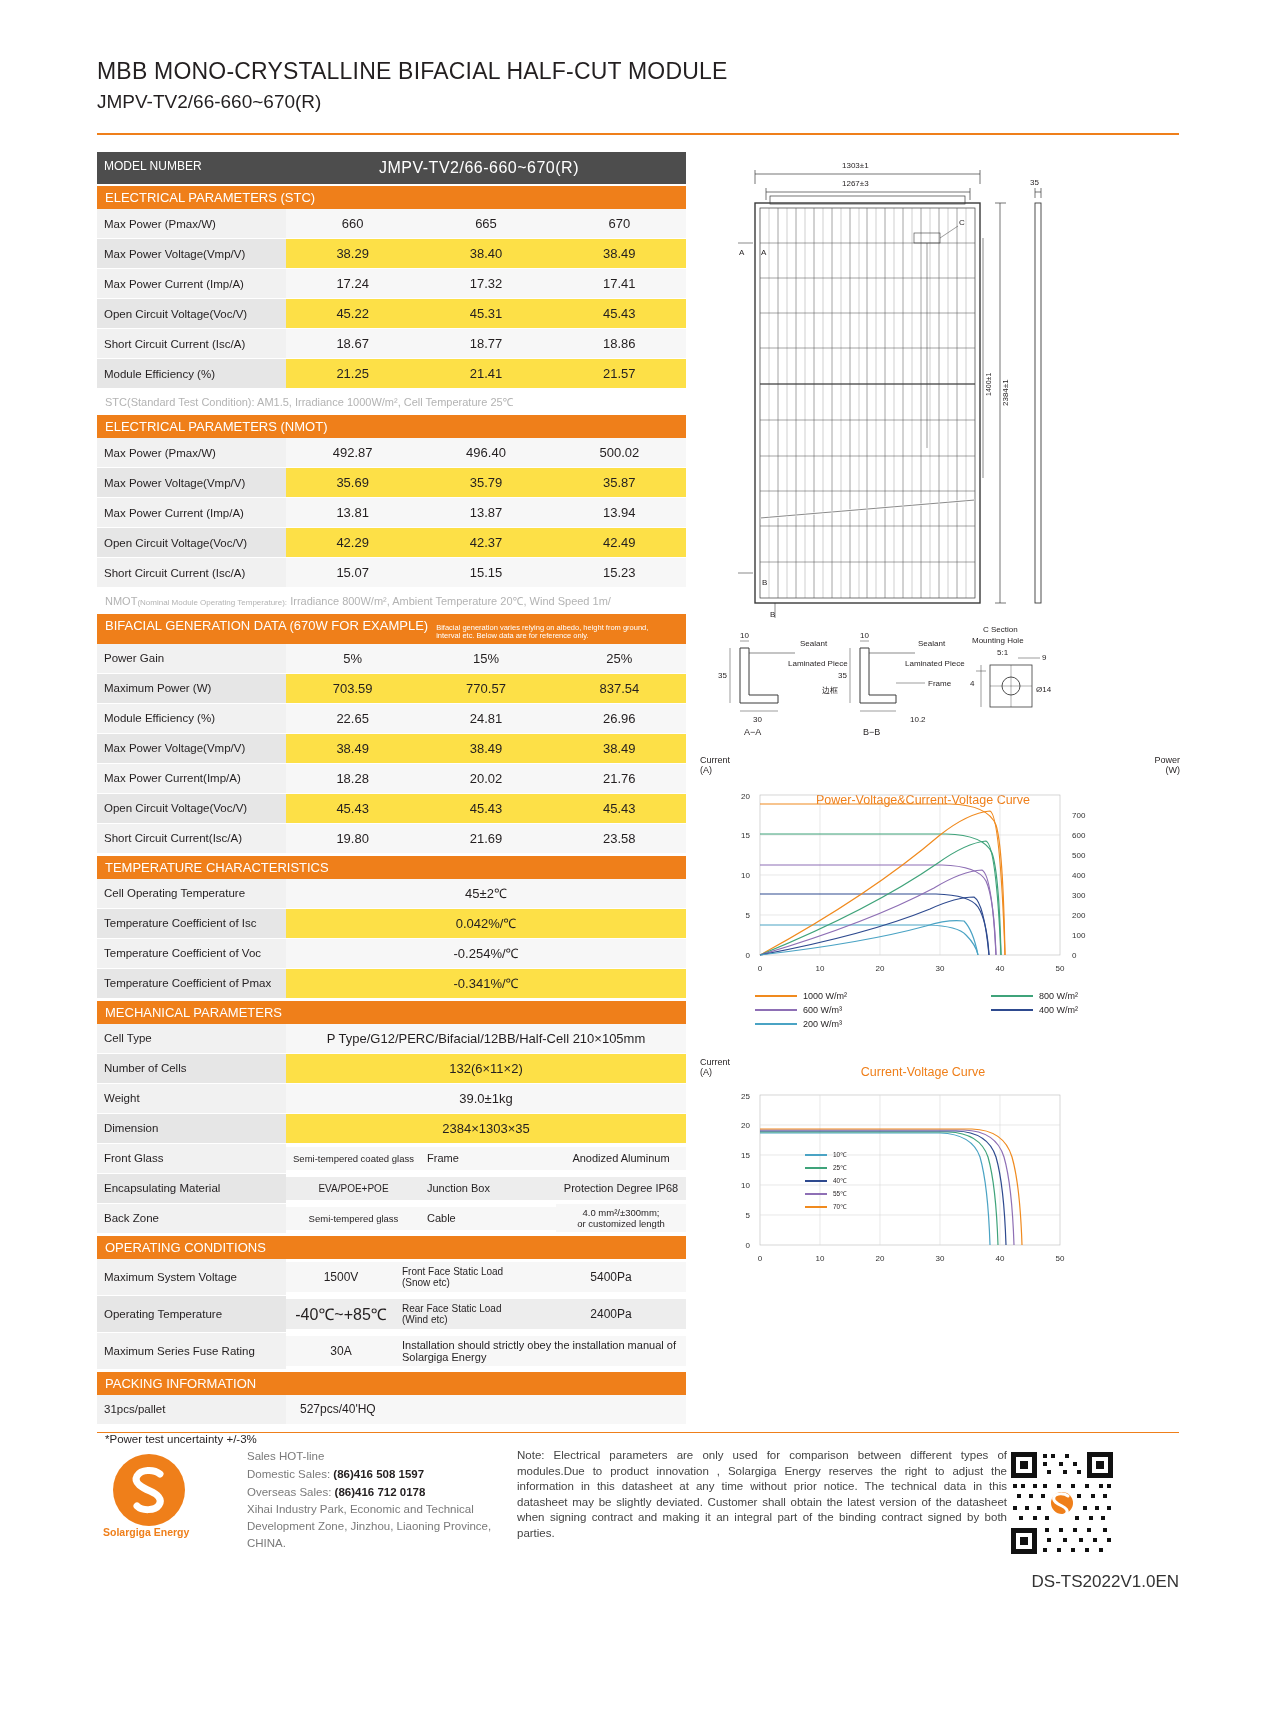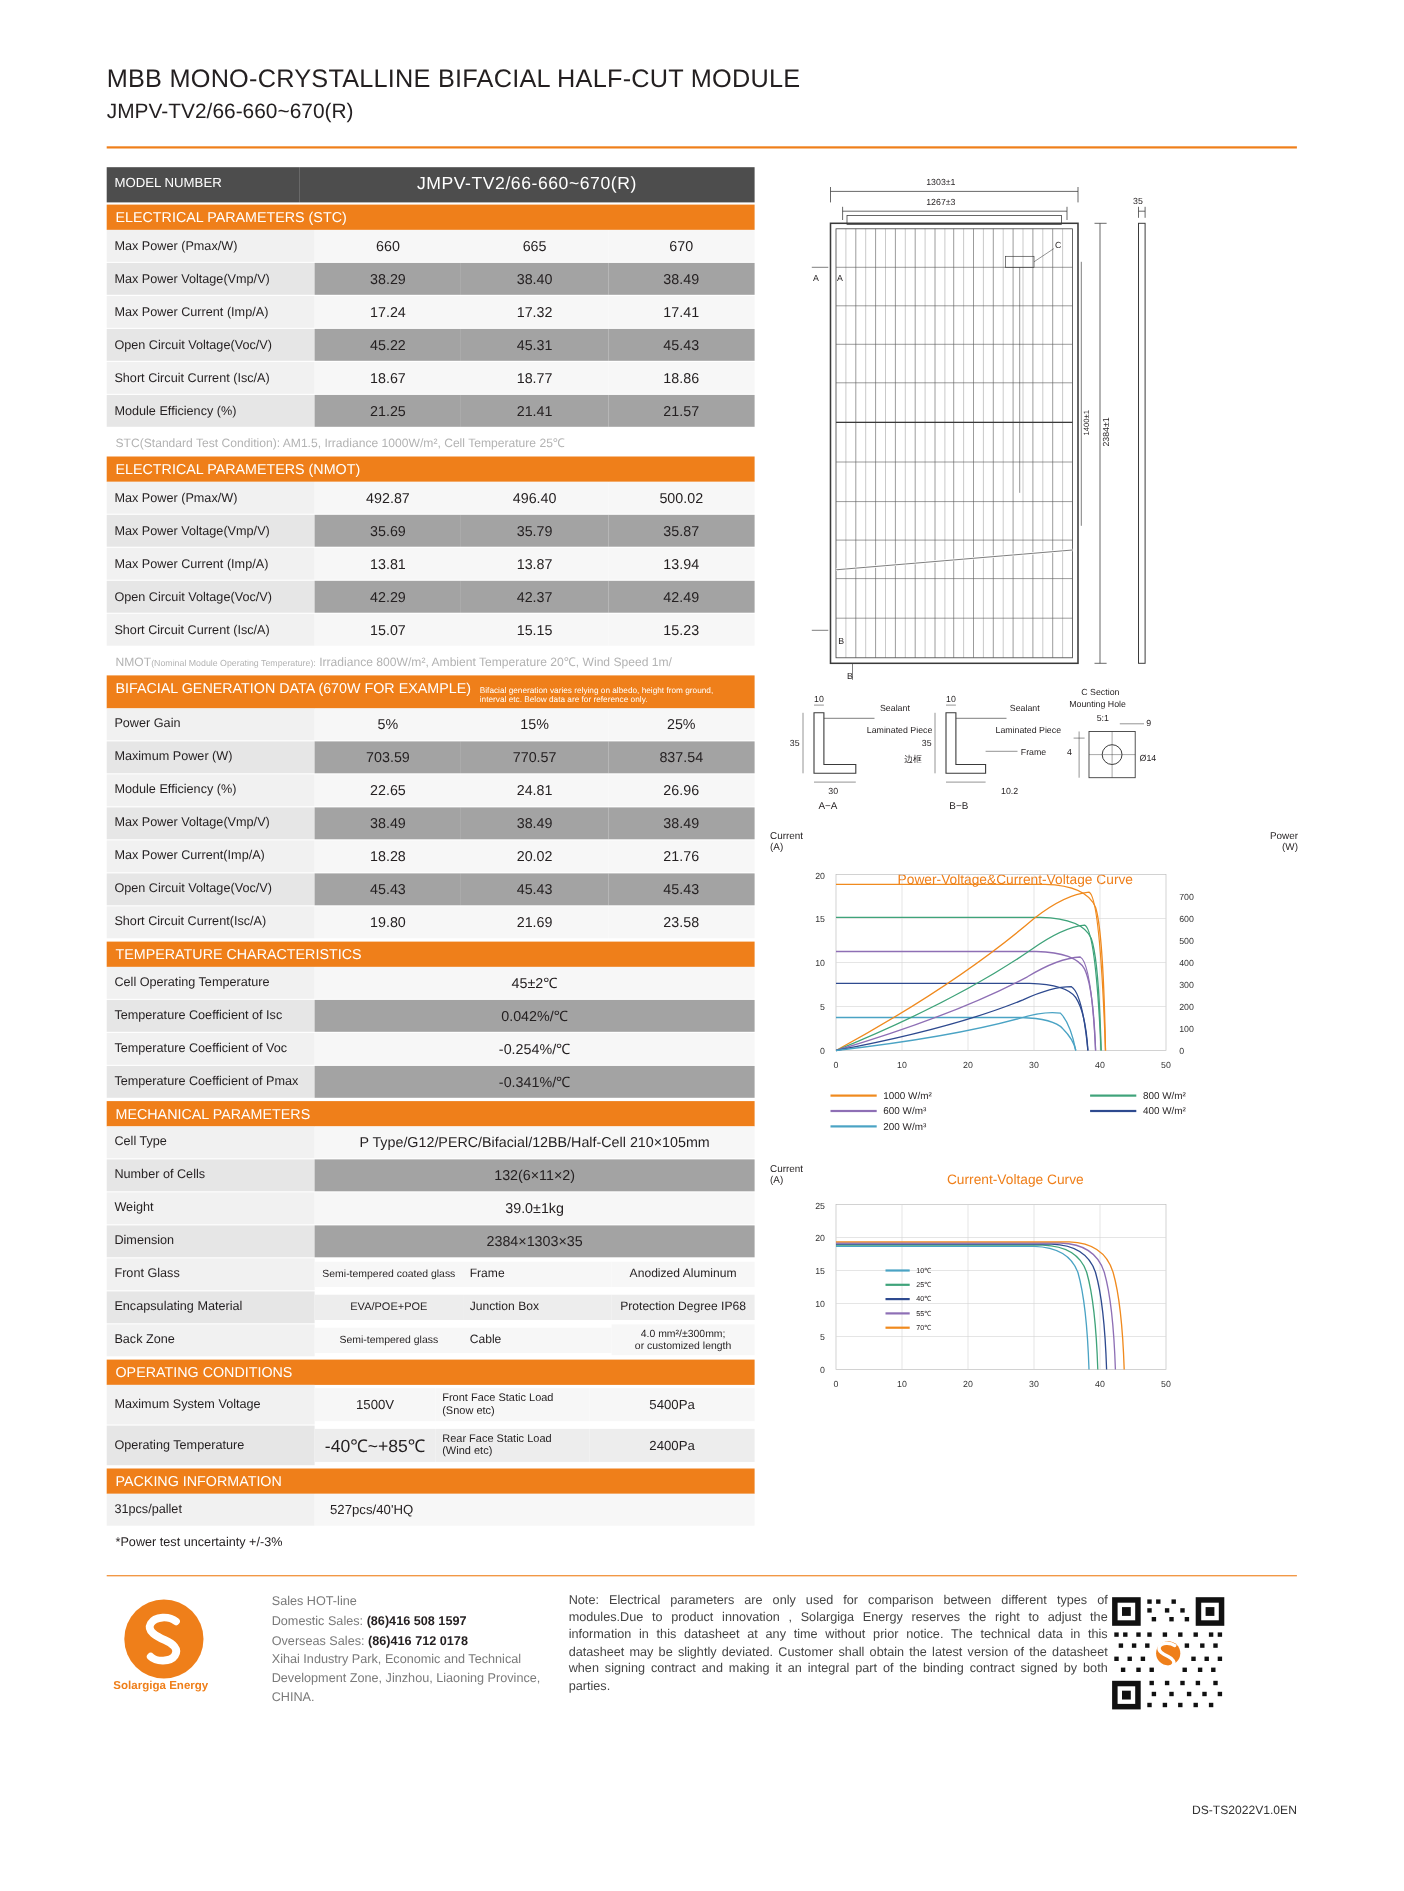--- a/index.html
+++ b/index.html
@@ -19,21 +19,21 @@
   .hdr h2{font-size:19px;font-weight:400;margin:6px 0 0 0;color:#231f20;}
   .hdr-rule{position:absolute;left:97px;top:133px;width:1082px;height:2px;background:#ef7f1a;}
 
   
   .tbl{position:absolute;left:97px;top:152px;width:589px;font-size:11.5px;}
   .row{display:flex;align-items:stretch;border-bottom:1px solid #ffffff;}
   .row>div{display:flex;align-items:center;}
   .lbl{width:175px;padding:3px 7px;background:#f1f1f1;color:#231f20;font-size:11.5px;min-height:23px;}
   .lbl.alt{background:#e6e6e6;}
   .v{flex:1;justify-content:center;background:#f7f7f7;font-size:13px;min-height:23px;padding:3px 4px;}
-  .v.alt{background:#a3a3a3;}
+  .v.alt{background:#fde047;}
   .v.wide{flex:3;}
 
   .modelrow{display:flex;}
   .modelrow .m-l{width:175px;background:#4d4d4d;color:#fff;font-size:12px;padding:7px;box-sizing:border-box;}
   .modelrow .m-r{flex:1;background:#4d4d4d;color:#fff;font-size:16px;display:flex;align-items:center;justify-content:center;padding:7px;box-sizing:border-box;letter-spacing:.5px;}
 
   .section{background:#ef7f1a;color:#ffffff;font-size:13px;padding:4px 8px;margin-top:2px;box-sizing:border-box;width:589px;display:flex;align-items:baseline;}
   .section small{font-size:7.5px;margin-left:8px;line-height:1.05;max-width:215px;color:#fff;}
 
   .note{color:#b3b3b3;font-size:11px;padding:5px 8px 4px 8px;}
@@ -61,21 +61,21 @@
 
   
   .footrule{position:absolute;left:97px;top:1432px;width:1082px;height:1px;background:#ef7f1a;}
   .foot{position:absolute;left:97px;top:1448px;width:1082px;display:flex;}
   .foot-logo{width:150px;position:relative;}
   .foot-sales{width:270px;font-size:11.5px;color:#7a7a7a;line-height:1.55;}
   .foot-sales .t{color:#7a7a7a;}
   .foot-sales .num{color:#231f20;font-weight:bold;}
   .foot-note{width:490px;font-size:11.5px;color:#444;line-height:1.35;text-align:justify;}
   .qr{width:110px;height:110px;position:relative;}
-  .docid{position:absolute;right:97px;top:1640px;font-size:11px;color:#333;}
+  .docid{position:absolute;right:97px;top:1572px;font-size:17px;color:#333;}
 
   .legend-item{display:flex;align-items:center;font-size:9px;margin-bottom:4px;}
   .legend-line{width:42px;height:2px;margin-right:6px;}
 </style>
 </head>
 <body>
 
 <div class="page">
 
   <div class="hdr">
@@ -301,20 +301,27 @@
         <div class="c" style="width:140px;background:#f7f7f7;font-size:10px;min-height:30px;">Front Face Static Load (Snow etc)</div>
         <div class="c" style="flex:1;background:#f7f7f7;justify-content:center;font-size:12px;min-height:30px;">5400Pa</div>
       </div>
     </div>
     <div class="row">
       <div class="lbl alt" style="min-height:30px">Operating Temperature</div>
       <div class="cellpair">
         <div class="c" style="width:110px;background:#ededed;justify-content:center;font-size:16px;min-height:30px;">-40℃~+85℃</div>
         <div class="c" style="width:140px;background:#ededed;font-size:10px;min-height:30px;">Rear Face Static Load (Wind etc)</div>
         <div class="c" style="flex:1;background:#ededed;justify-content:center;font-size:12px;min-height:30px;">2400Pa</div>
+      </div>
+    </div>
+    <div class="row">
+      <div class="lbl" style="min-height:30px">Maximum Series Fuse Rating</div>
+      <div class="cellpair">
+        <div class="c" style="width:110px;background:#f7f7f7;justify-content:center;font-size:12px;min-height:30px;">30A</div>
+        <div class="c" style="flex:1;background:#f7f7f7;font-size:11px;min-height:30px;">Installation should strictly obey the installation manual of Solargiga Energy</div>
       </div>
     </div>
 
     <div class="section">
       <span>PACKING INFORMATION</span>
     </div>
 
     <div class="row">
       <div class="lbl">31pcs/pallet</div>
       <div class="v wide" style="justify-content:flex-start;padding-left:14px;font-size:12px;">527pcs/40'HQ</div>

